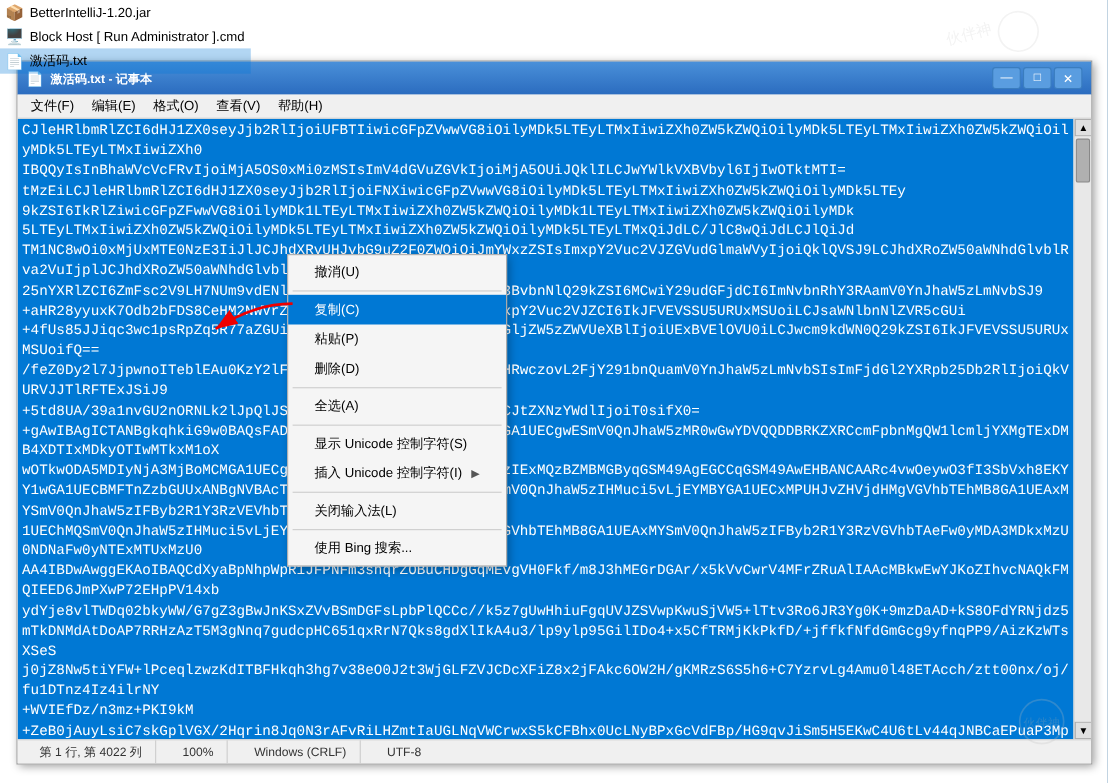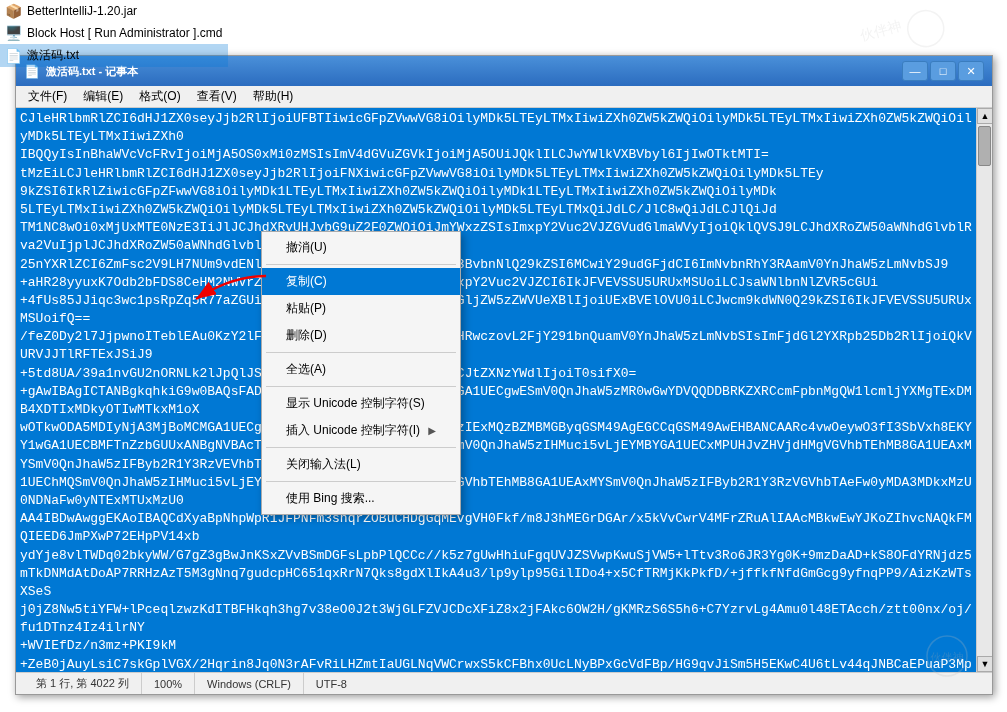--- a/index.html
+++ b/index.html
@@ -190,21 +190,21 @@
     }
 
     
     .status-bar {
       height: 22px;
       background: #f0f0f0;
       border-top: 1px solid #ccc;
       display: flex;
       align-items: center;
       padding: 0 8px;
-      gap: 0;
+      gap: 12px;
       flex-shrink: 0;
     }
 
     .status-segment {
       padding: 0 12px;
       font-size: 11px;
       color: #333;
       border-right: 1px solid #ccc;
       height: 100%;
       display: flex;

